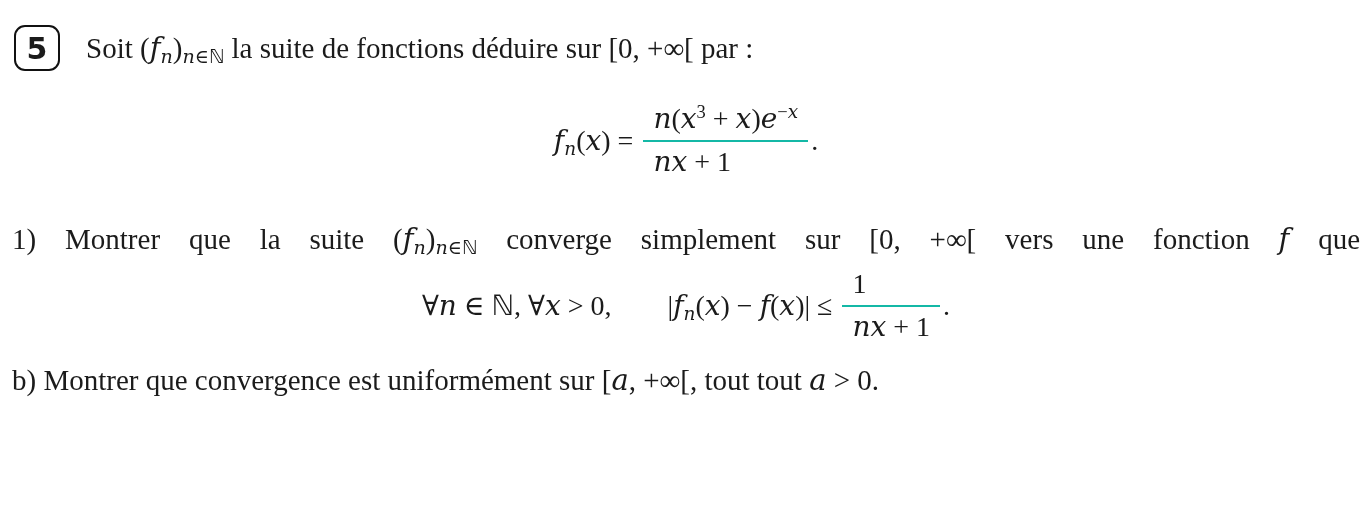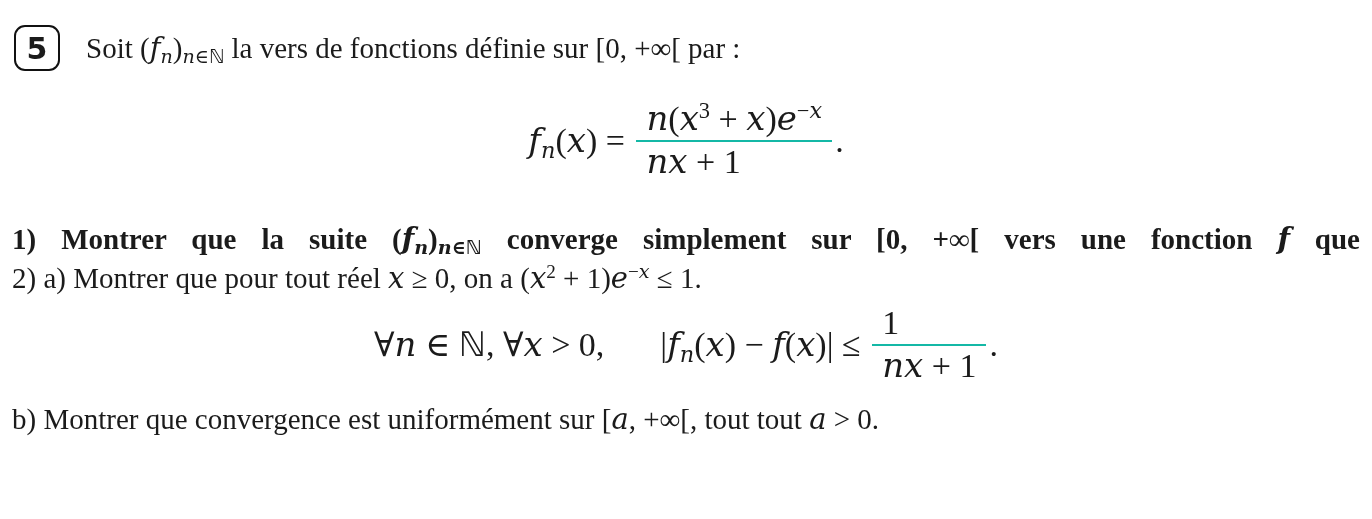--- a/index.html
+++ b/index.html
@@ -45,60 +45,59 @@
   
   .tk { white-space: pre-wrap; }
   .i  { font-family: "DejaVu Serif", serif; font-style: italic; }
   .bb { font-family: "DejaVu Sans", sans-serif; }
   .sub { font-size: 0.66em; vertical-align: -0.27em; line-height: 0; }
   .sup { font-size: 0.66em; vertical-align: 0.52em;  line-height: 0; }
   .quad { display: inline-block; width: 56px; }
   
   .display {
     text-align: center;
-    font-size: 34px;
+    font-size: 28px;
     line-height: 38px;
   }
   .display-1 { margin-top: 30px; }
   .display-2 { margin-top: 8px; }
   .frac {
     display: inline-block;
     vertical-align: middle;
     text-align: left;
     margin: 0 3px;
     transform: translateY(-3px);
   }
   .frac .num, .frac .den {
     display: block;
     padding: 1px 10px 3px 10px;
     line-height: 37px;
   }
   .frac .den { border-top: 2px solid #14b8a6; }
   
   .para { margin-top: 34px; }
   .pline { text-align: left; }
-  .justify { text-align: justify; text-align-last: justify; font-weight: bold; }
+  .justify { text-align: justify; text-align-last: justify; }
   .final-line { margin-top: 10px; }
 </style>
 </head>
 <body>
 
 <div class="page">
 
   <div class="header-row">
     <span class="ex-box">
         <span>5</span>
       </span>
-    <span class="rich"><span class="tk">Soit </span><span class="tk m">(</span><span class="tk i">f</span><span class="tk i sub">n</span><span class="tk m">)</span><span class="tk i sub">n</span><span class="tk sub">∈</span><span class="tk bb sub">ℕ</span><span class="tk"> la vers de fonctions définie sur </span><span class="tk m">[0, +∞[</span><span class="tk"> par :</span></span>
+    <span class="rich"><span class="tk">Soit </span><span class="tk m">(</span><span class="tk i">f</span><span class="tk i sub">n</span><span class="tk m">)</span><span class="tk i sub">n</span><span class="tk sub">∈</span><span class="tk bb sub">ℕ</span><span class="tk"> la suite de fonctions déduire sur </span><span class="tk m">[0, +∞[</span><span class="tk"> par :</span></span>
   </div>
 
   <div class="display display-1"><span class="tk i">f</span><span class="tk i sub">n</span><span class="tk m">(</span><span class="tk i">x</span><span class="tk m">) = </span><span class="frac"><span class="num"><span class="tk i">n</span><span class="tk m">(</span><span class="tk i">x</span><span class="tk sup">3</span><span class="tk m"> + </span><span class="tk i">x</span><span class="tk m">)</span><span class="tk i">e</span><span class="tk sup">−</span><span class="tk i sup">x</span></span><span class="den"><span class="tk i">n</span><span class="tk i">x</span><span class="tk m"> + 1</span></span></span><span class="tk m">.</span></div>
 
   <div class="para">
     <div class="pline justify"><span class="tk">1) Montrer que la suite </span><span class="tk m">(</span><span class="tk i">f</span><span class="tk i sub">n</span><span class="tk m">)</span><span class="tk i sub">n</span><span class="tk sub">∈</span><span class="tk bb sub">ℕ</span><span class="tk"> converge simplement sur </span><span class="tk m">[0, +∞[</span><span class="tk"> vers une fonction </span><span class="tk i">f</span><span class="tk"> que</span></div>
-    <div class="pline"><span class="tk">2) a) Montrer que pour tout réel </span><span class="tk i">x</span><span class="tk m"> ≥ 0, on a </span><span class="tk m">(</span><span class="tk i">x</span><span class="tk sup">2</span><span class="tk m"> + 1)</span><span class="tk i">e</span><span class="tk sup">−</span><span class="tk i sup">x</span><span class="tk m"> ≤ 1.</span></div>
   </div>
 
   <div class="display display-2"><span class="tk m">∀</span><span class="tk i">n</span><span class="tk m"> ∈ </span><span class="tk bb">ℕ</span><span class="tk m">, </span><span class="tk m">∀</span><span class="tk i">x</span><span class="tk m"> &gt; 0,</span><span class="tk quad"></span><span class="tk m">|</span><span class="tk i">f</span><span class="tk i sub">n</span><span class="tk m">(</span><span class="tk i">x</span><span class="tk m">)</span><span class="tk m"> − </span><span class="tk i">f</span><span class="tk m">(</span><span class="tk i">x</span><span class="tk m">)| ≤ </span><span class="frac"><span class="num"><span class="tk m">1</span></span><span class="den"><span class="tk i">n</span><span class="tk i">x</span><span class="tk m"> + 1</span></span></span><span class="tk m">.</span></div>
 
   <div class="pline final-line"><span class="tk">b) Montrer que convergence est uniformément sur </span><span class="tk m">[</span><span class="tk i">a</span><span class="tk m">, +∞[</span><span class="tk">, tout tout </span><span class="tk i">a</span><span class="tk m"> &gt; 0.</span></div>
 
 </div>
 
 </body></html>

